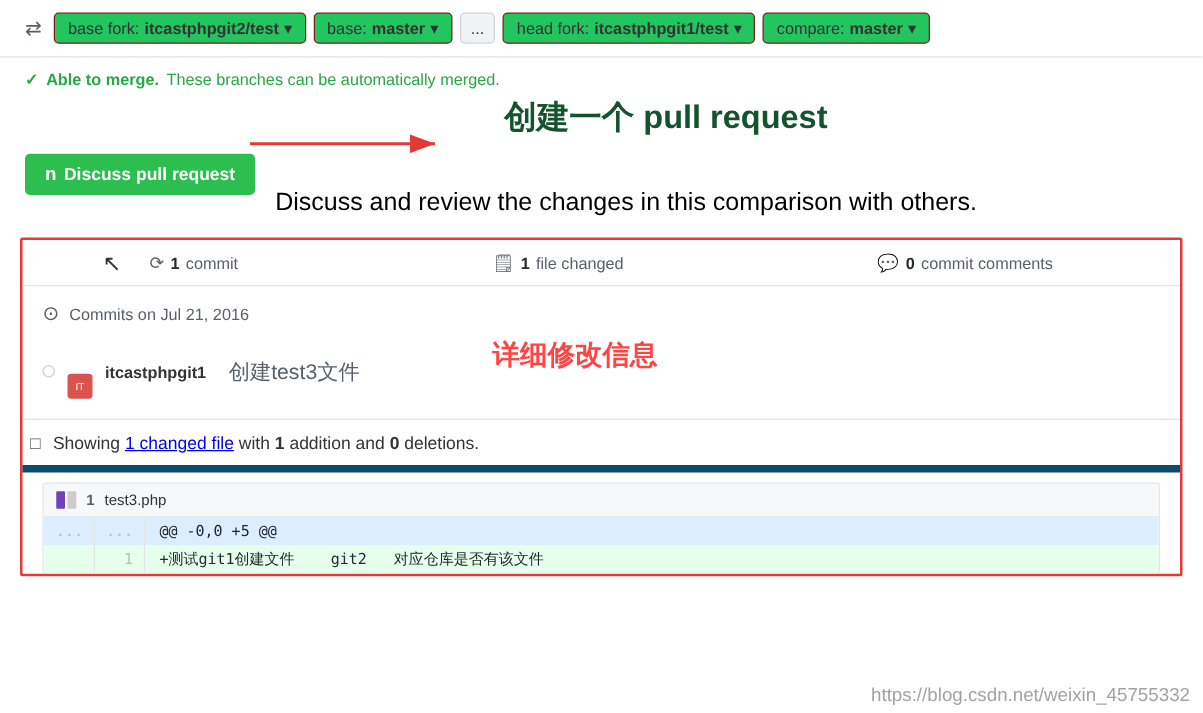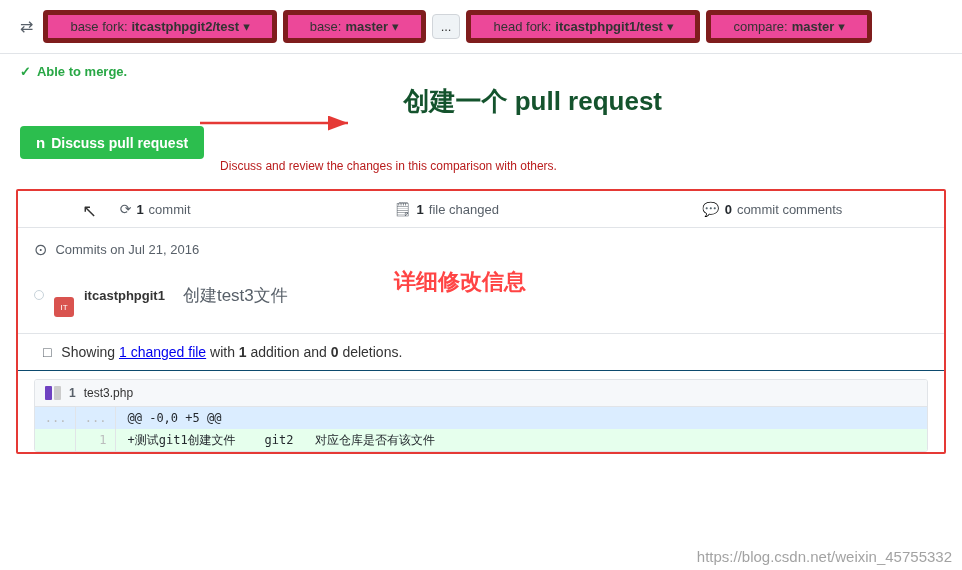--- a/index.html
+++ b/index.html
@@ -31,24 +31,24 @@
 
     .compare-icon {
       color: #586069;
       font-size: 16px;
       margin-right: 4px;
     }
 
     .fork-selector {
       display: inline-flex;
       align-items: center;
-      padding: 4px 22px;
-      border: 5px solid #7f1d1d;
+      padding: 4px 10px;
+      border: 1px solid #7f1d1d;
       border-radius: 4px;
-      background: #ec4899;
+      background: #22c55e;
       cursor: pointer;
       font-size: 13px;
       gap: 4px;
     }
 
     .fork-bold {
       font-weight: 600;
     }
 
     .ellipsis-btn {
@@ -112,22 +112,22 @@
       border: none;
       border-radius: 4px;
       font-size: 14px;
       font-weight: 600;
       cursor: pointer;
       white-space: nowrap;
     }
 
     .pr-description {
       margin-left: 16px;
-      color: #b91c1c;
-      font-size: 12px;
+      color: #000000;
+      font-size: 20px;
       margin-top: 47px;
     }
 
     .red-arrow {
       position: absolute;
       top: 4px;
       left: 200px;
       pointer-events: none;
       z-index: 5;
     }
@@ -234,22 +234,22 @@
       top: -5px;
       font-size: 22px;
       color: #ff4444;
       font-weight: bold;
       white-space: nowrap;
       pointer-events: none;
     }
 
     
     .changed-files-section {
-      padding: 10px 25px;
-      border-bottom: 1px solid #0c4a6e;
+      padding: 10px 6px;
+      border-bottom: 6px solid #0c4a6e;
     }
 
     
     .file-diff {
       margin: 8px 16px 0;
       border: 1px solid #e1e4e8;
       border-radius: 3px;
       overflow: hidden;
     }
 
@@ -382,20 +382,21 @@
     <div class="fork-selector">
       <span>compare:</span>
       <span class="fork-bold">master</span>
       <span>▾</span>
     </div>
   </div>
 
   <div class="merge-notice">
     <span class="checkmark">✓</span>
     <strong>Able to merge.</strong>
+    <span>These branches can be automatically merged.</span>
   </div>
 
   <div class="annotation-overlay">
     <span class="annotation-text">创建一个  pull request</span>
   </div>
 
   <div class="create-pr-section">
 
     <svg class="red-arrow" width="160" height="30" viewBox="0 0 160 30">
       <defs>

